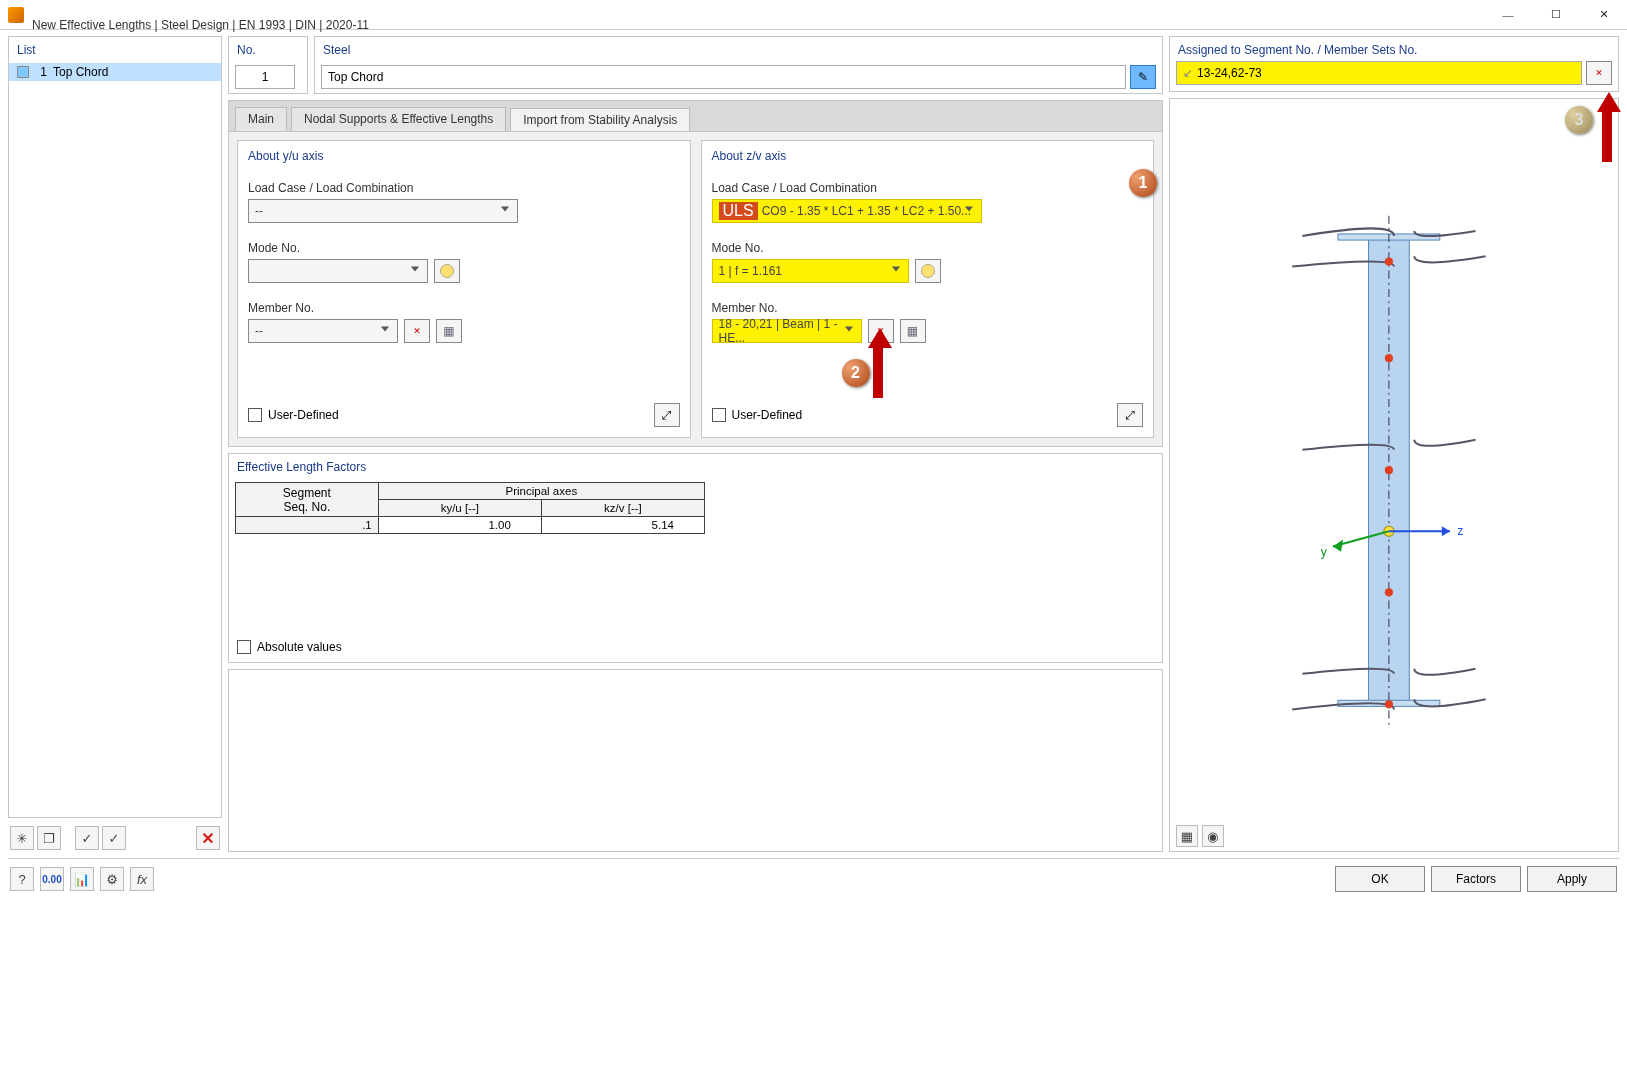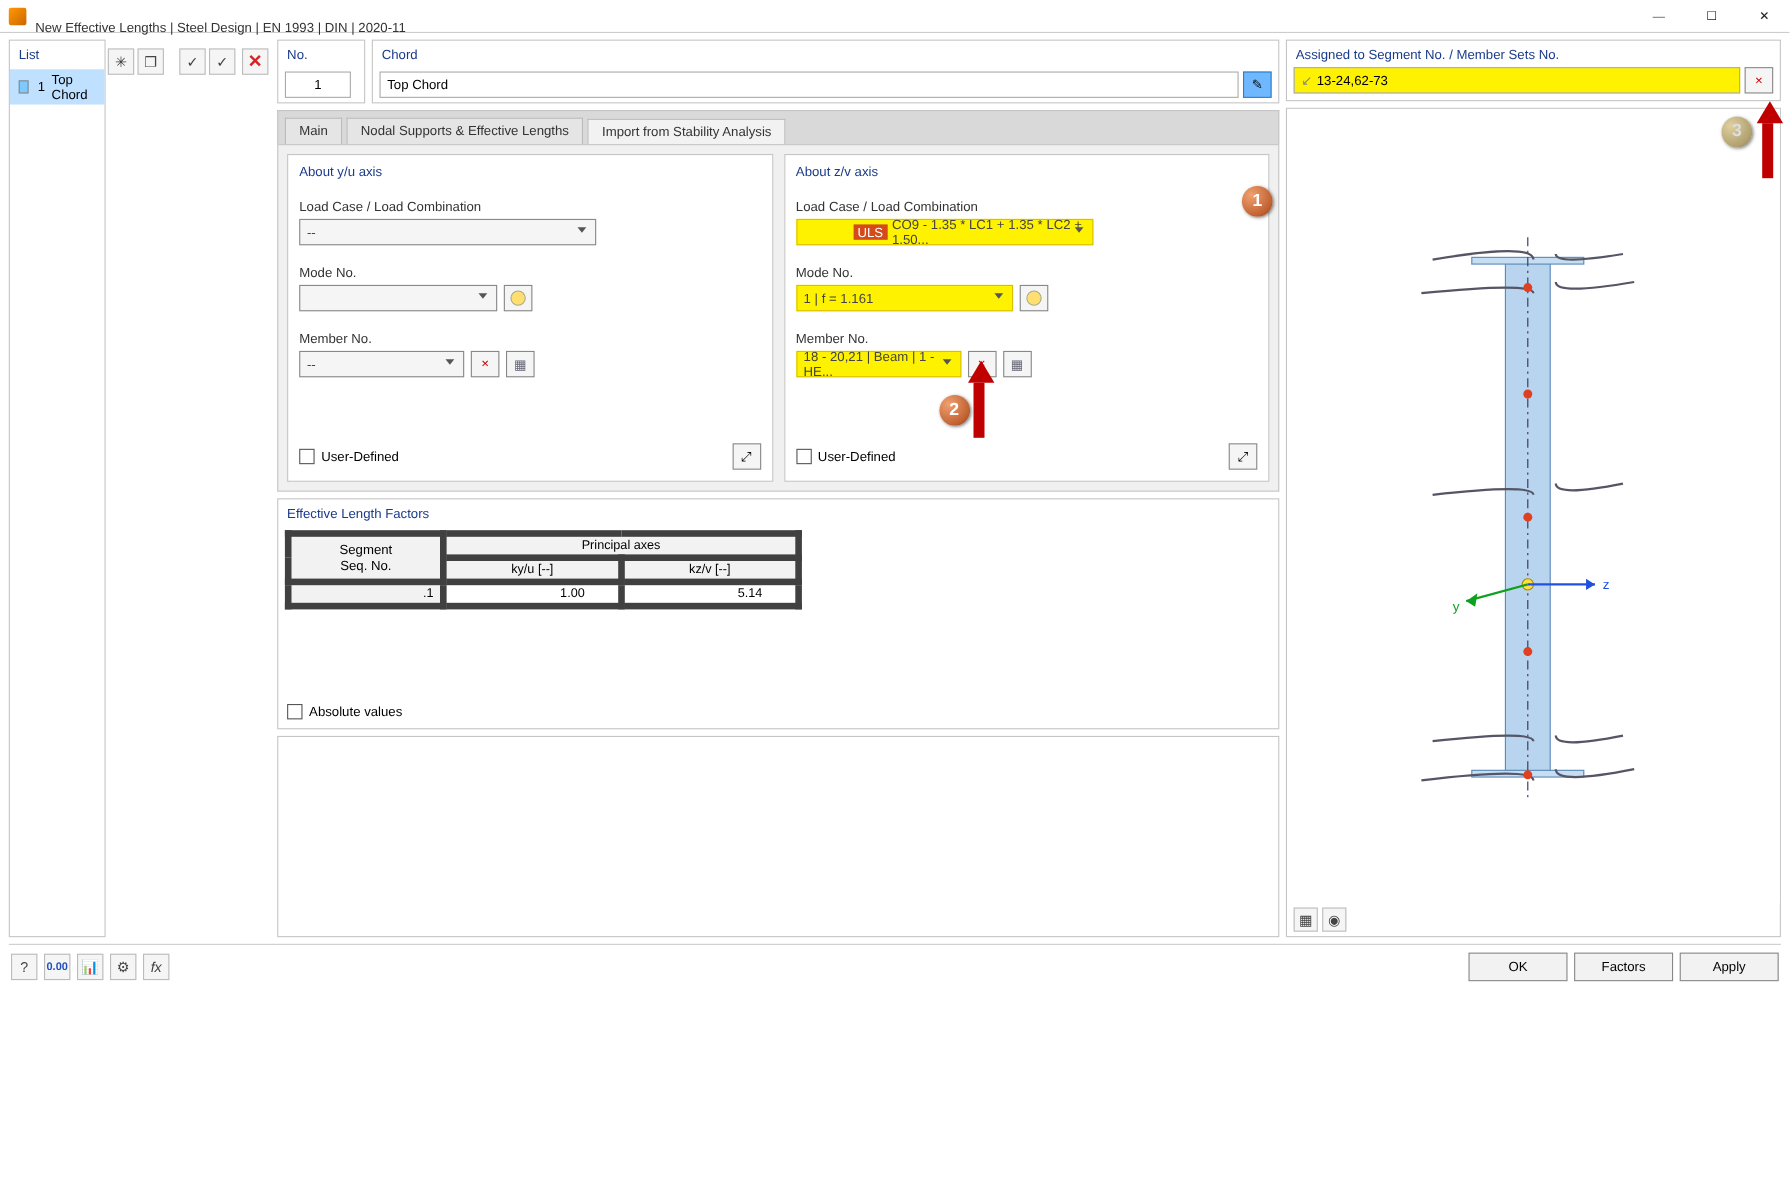--- a/index.html
+++ b/index.html
@@ -12,21 +12,21 @@
 .titlebar .win-btns { display: flex; gap: 18px; }
 .titlebar .win-btn { width: 30px; height: 24px; display: flex; align-items: center; justify-content: center; font-family: "Segoe UI Symbol"; font-size: 11px; color: #222; cursor: pointer; }
 
 
 .workarea { display: flex; height: 822px; padding: 6px 8px 0 8px; gap: 6px; }
 .panel { background: #fff; border: 1px solid #c5c5c5; }
 .panel-header { color: #1a3a8a; font-size: 12px; padding: 6px 8px 4px 8px; font-weight: 500; }
 .panel-inner { padding: 4px 6px; }
 
 
-.left-col { width: 238px; display: flex; flex-direction: row; }
+.left-col { width: 214px; display: flex; flex-direction: column; }
 .list-panel { flex: 1; display: flex; flex-direction: column; }
 .list-body { flex: 1; padding: 2px 0; }
 .list-row { display: flex; align-items: center; gap: 6px; padding: 2px 8px; background: #bfe0ff; }
 .list-row .sq { width: 12px; height: 12px; background: #7ecaff; border: 1px solid #888; }
 .list-row .num { width: 12px; text-align: right; }
 .list-row .txt {}
 .left-toolbar { height: 28px; display: flex; align-items: center; gap: 3px; padding: 0 2px; margin-top: 6px; }
 .tbtn { width: 24px; height: 24px; border: 1px solid #bbb; background: #f5f5f5; display:flex; align-items:center; justify-content:center; font-size:13px; color:#444; }
 .tbtn.small { width:22px; height:22px; }
 .left-toolbar .spacer { flex:1; }
@@ -48,35 +48,35 @@
 .tab { padding: 4px 12px; background:#e5e5e5; border:1px solid #bbb; border-bottom:none; color:#333; }
 .tab.active { background:#f2f2f2; border-bottom:1px solid #f2f2f2; position:relative; top:1px; }
 .tab-body { background:#f0f0f0; border:1px solid #c5c5c5; padding:8px; display:flex; gap:10px;justify-content:flex-end; }
 
 .axis-panel { flex:1; background:#fff; border:1px solid #c5c5c5; padding:8px 10px 10px 10px; display:flex; flex-direction:column; }
 .axis-panel .axis-title { color:#1a3a8a; font-size:12px; margin-bottom:10px; }
 .form-label { color:#333; margin: 8px 0 4px 0; }
 .drop { height:24px; border:1px solid #888; background:#f5f5f5; display:flex; align-items:center; padding:0 6px; position:relative; color:#444; }
 .drop::after { content:""; position:absolute; right:8px; top:50%; transform:translateY(-50%); border:4px solid transparent; border-top:5px solid #555; }
 .drop.hl { background:#fff200; border-color:#d8c000; }
-.drop .tag-uls { background:#d44a1a; color:#fff; padding:0 4px; margin-right:4px; font-size:12px;margin-left:45px; }
+.drop .tag-uls { background:#d44a1a; color:#fff; padding:0 4px; margin-right:4px; font-size:16px; }
 .inline-row { display:flex; gap:6px; align-items:center; }
 .inline-row .drop { width:150px; }
 .iconbtn.lamp::before { content:""; width:12px; height:12px; border-radius:50%; background:#ffdf70; display:block; border:1px solid #aa8; }
 .iconbtn.pickx::before { content:"✕"; color:#c00; font-size:9px; }
 .iconbtn.grid::before { content:"▦"; color:#667; }
 
 .user-def-row { display:flex; align-items:center; margin-top:auto; }
 .chk { width:14px; height:14px; border:1px solid #555; margin-right:6px; }
 .user-def-row .spacer { flex:1; }
 
 
 .elf-panel { background:#fff; border:1px solid #c5c5c5; }
 .elf-table { width: 470px; border-collapse:collapse; margin:4px 0 0 0; }
-.elf-table th, .elf-table td { border:6px solid #404040; padding:2px 6px; font-size:11.5px; text-align:center; }
+.elf-table th, .elf-table td { border:1px solid #404040; padding:2px 6px; font-size:11.5px; text-align:center; }
 .elf-table th { background:#f2f2f2; font-weight:normal; }
 .elf-table td.val { text-align:right; padding-right:30px; }
 .abs-row { display:flex; align-items:center; padding:12px 8px 8px 8px; }
 
 .bottom-blank { background:#fff; border:1px solid #c5c5c5; flex:1; }
 
 
 .right-col { width: 450px; display:flex; flex-direction:column; gap:6px; }
 .assign-panel .field { padding:0 6px 6px 6px; }
 .assign-input { background:#fff200; flex:1; }
@@ -141,21 +141,21 @@
   <div class="center-col">
 
     <div class="top-row">
       <div class="panel no-panel">
         <div class="panel-header">No.</div>
         <div class="panel-inner">
           <div class="input small">1</div>
         </div>
       </div>
       <div class="panel name-panel">
-        <div class="panel-header">Chord</div>
+        <div class="panel-header">Steel</div>
         <div class="panel-inner field">
           <div class="input">Top Chord</div>
           <div class="iconbtn active">✎</div>
         </div>
       </div>
     </div>
 
     <div>
       <div class="tabs-strip">
         <div class="tab">Main</div>

